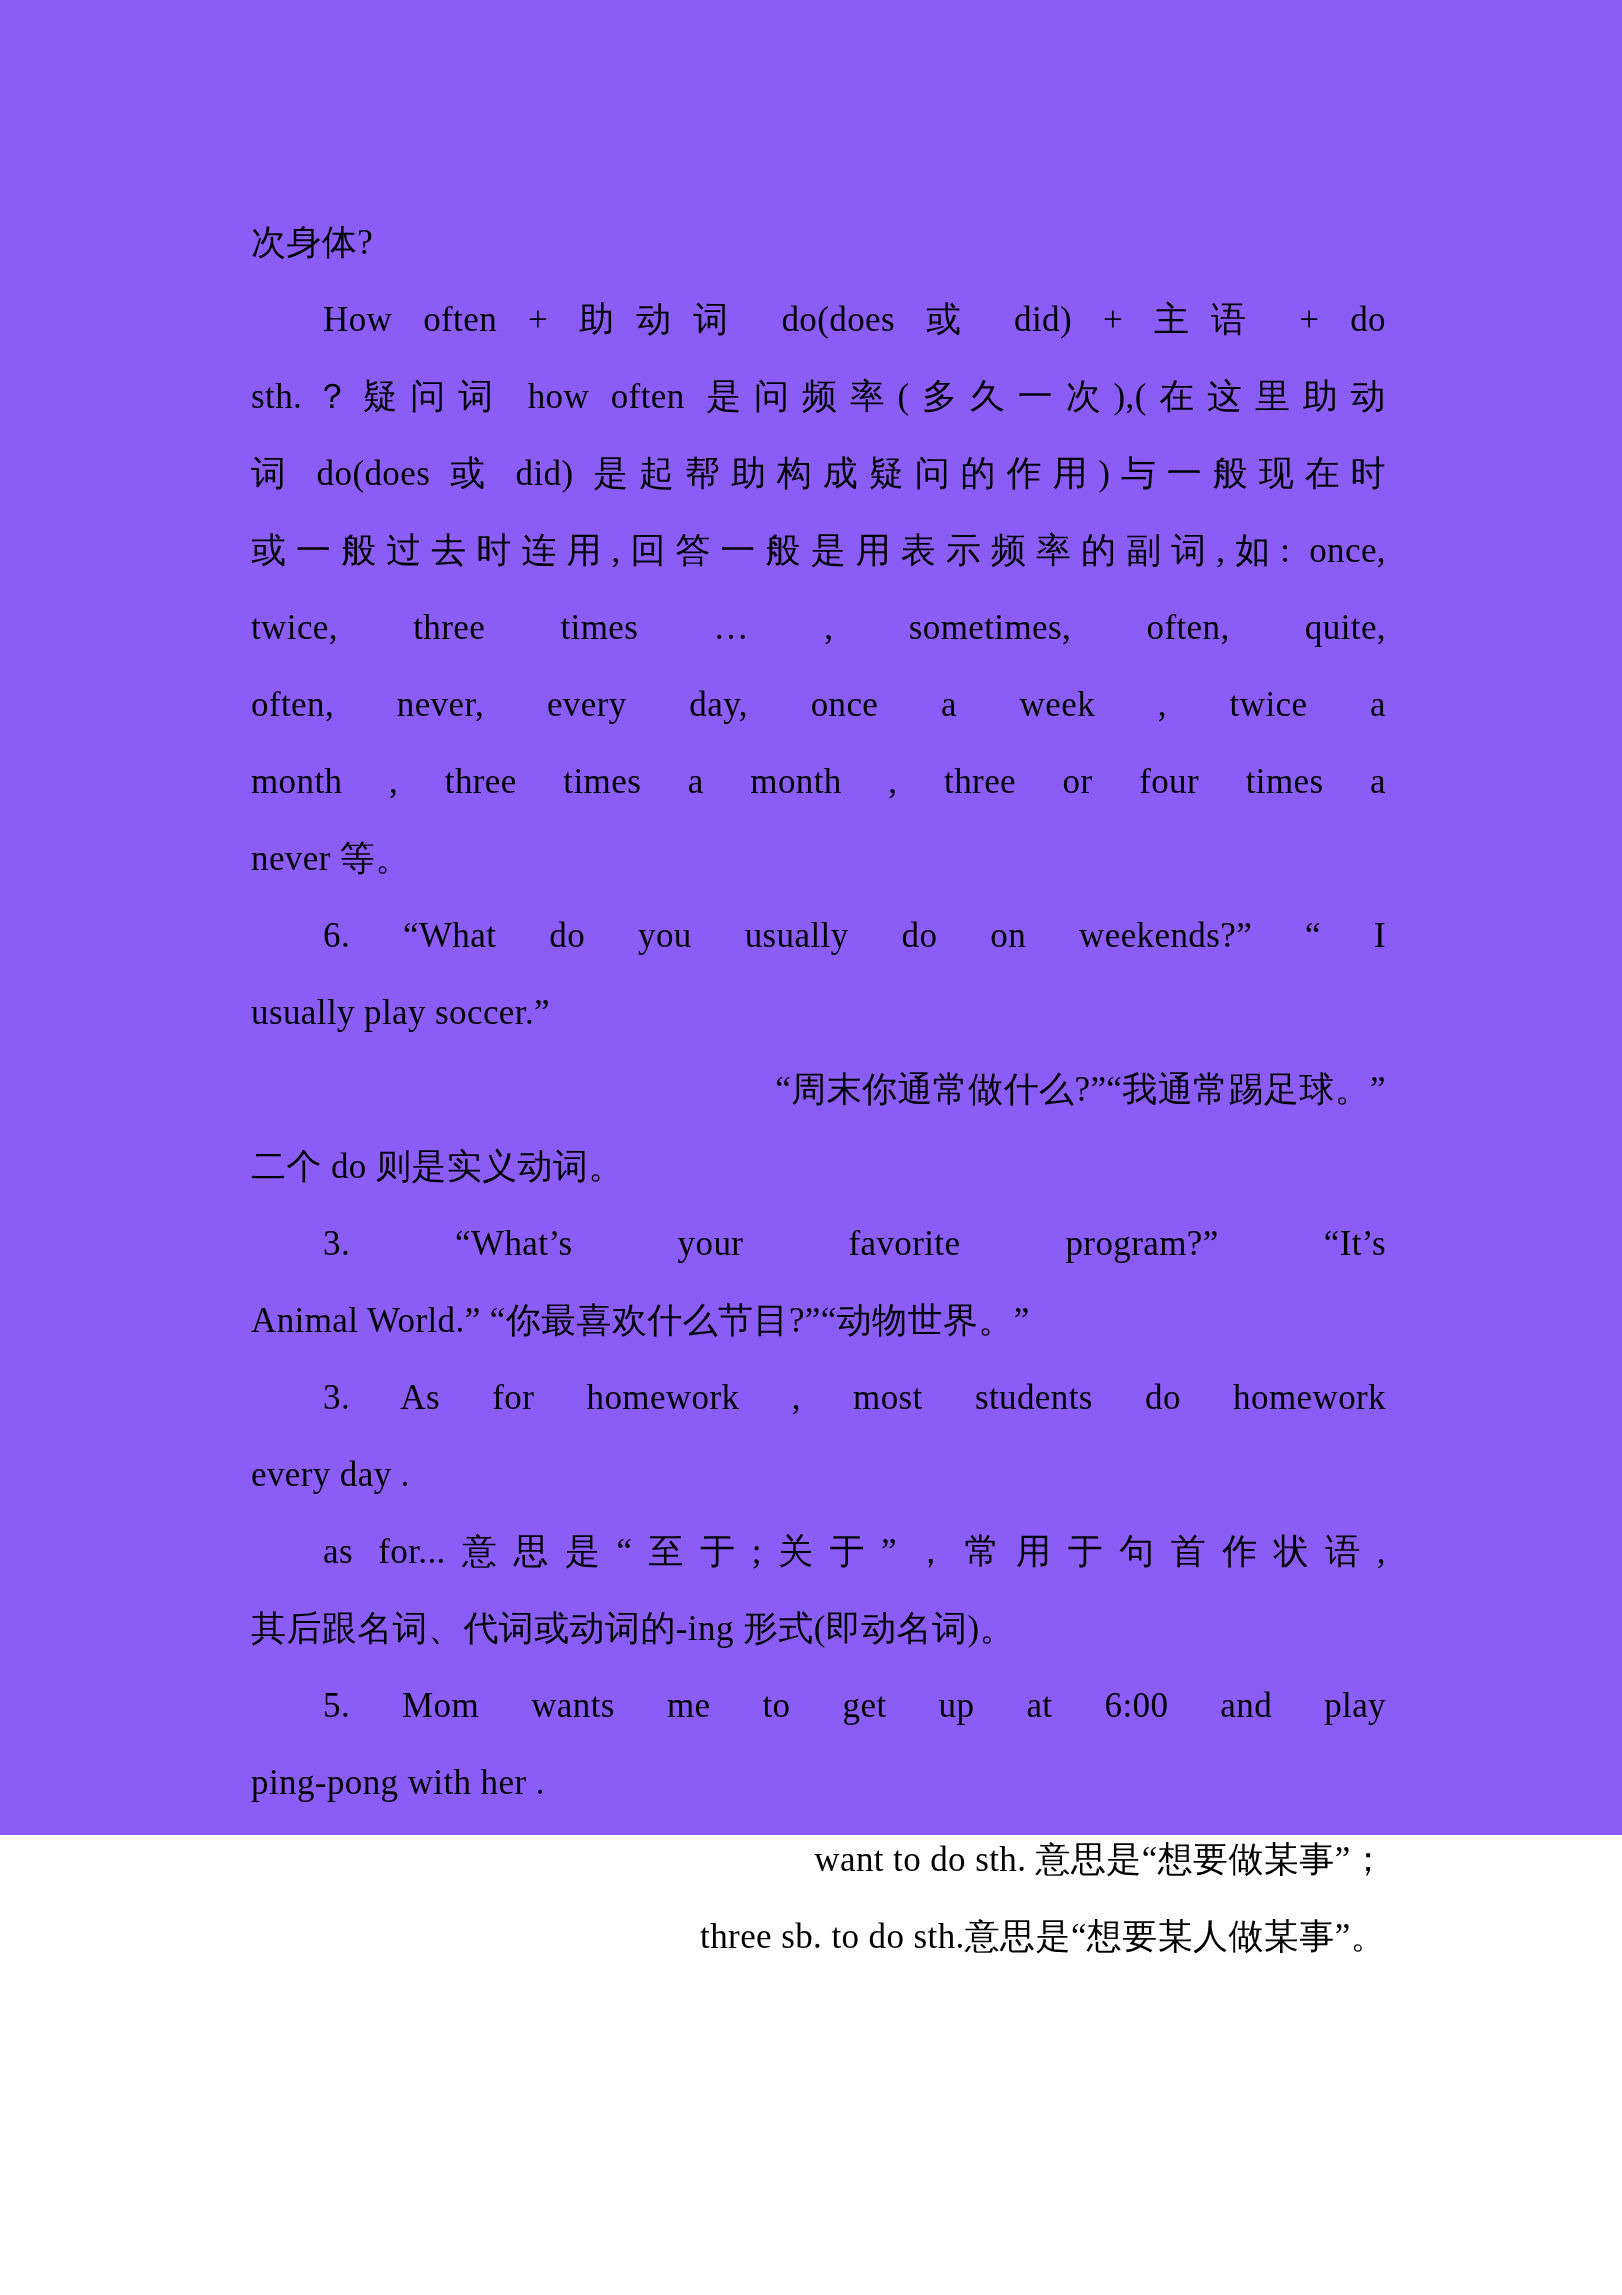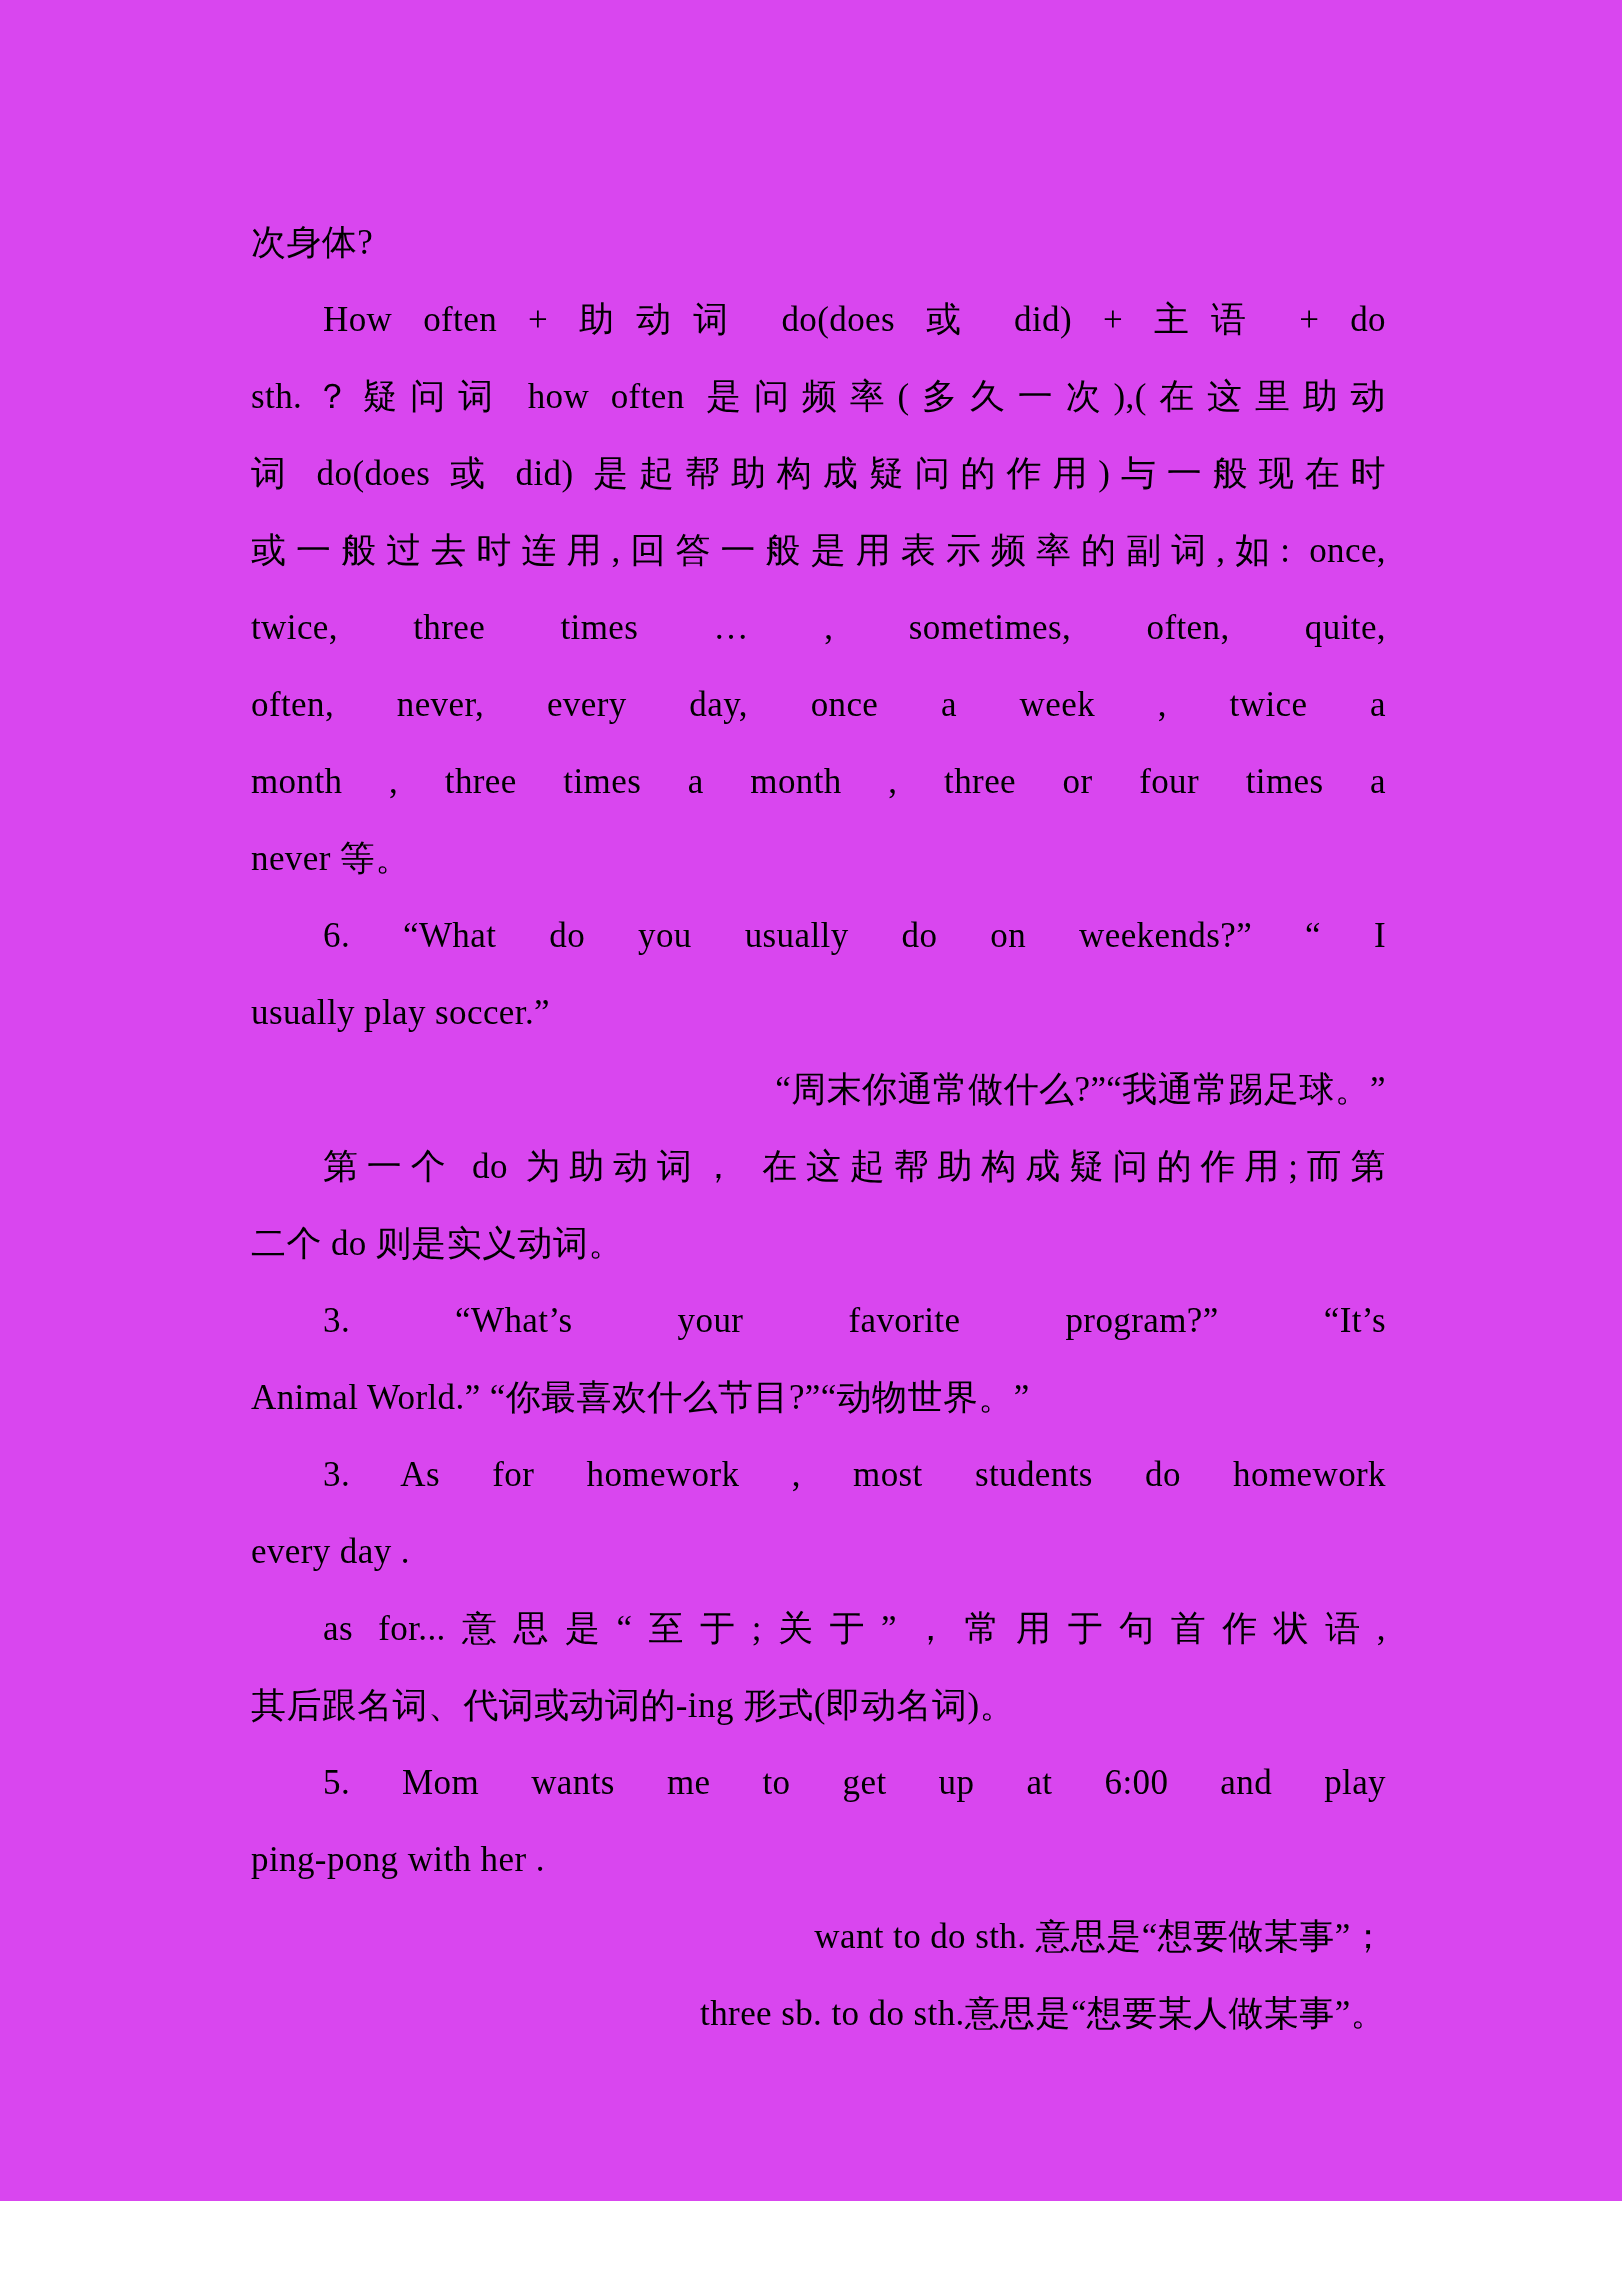--- a/index.html
+++ b/index.html
@@ -11,22 +11,22 @@
     height: 2295px;
     background: #ffffff;
     position: relative;
     overflow: hidden;
   }
   .page {
     position: absolute;
     left: 0;
     top: 0;
     width: 1623px;
-    height: 2201px;
-    background: #d946ef;
+    height: 1835px;
+    background: #8b5cf6;
   }
   .doc {
     position: absolute;
     left: 251px;
     top: 204px;
     width: 1135px;
     color: #000000;
     font-family: "Liberation Serif", "DejaVu Serif", serif;
   }
   .line {
@@ -57,21 +57,20 @@
       <div class="line fill">sth.？疑问词 how often 是问频率(多久一次),(在这里助动</div>
       <div class="line fill">词 do(does 或 did) 是起帮助构成疑问的作用)与一般现在时</div>
       <div class="line fill">或一般过去时连用,回答一般是用表示频率的副词,如: once,</div>
       <div class="line fill">twice, three times … , sometimes, often, quite,</div>
       <div class="line fill">often, never, every day, once a week , twice a</div>
       <div class="line fill">month , three times a month , three or four times a</div>
       <div class="line">never 等。</div>
       <div class="line indent fill">6. “What do you usually do on weekends?” “ I</div>
       <div class="line">usually play soccer.”</div>
       <div class="line indent">“周末你通常做什么?”“我通常踢足球。”</div>
-      <div class="line indent fill">第一个 do 为助动词， 在这起帮助构成疑问的作用;而第</div>
       <div class="line">二个 do 则是实义动词。</div>
       <div class="line indent fill">3. “What’s your favorite program?” “It’s</div>
       <div class="line">Animal World.” “你最喜欢什么节目?”“动物世界。”</div>
       <div class="line indent fill">3. As for homework , most students do homework</div>
       <div class="line">every day .</div>
       <div class="line indent fill">as for...意思是“至于;关于”，常用于句首作状语,</div>
       <div class="line">其后跟名词、代词或动词的-ing 形式(即动名词)。</div>
       <div class="line indent fill">5. Mom wants me to get up at 6:00 and play</div>
       <div class="line">ping-pong with her .</div>
       <div class="line indent">want to do sth. 意思是“想要做某事”；</div>

